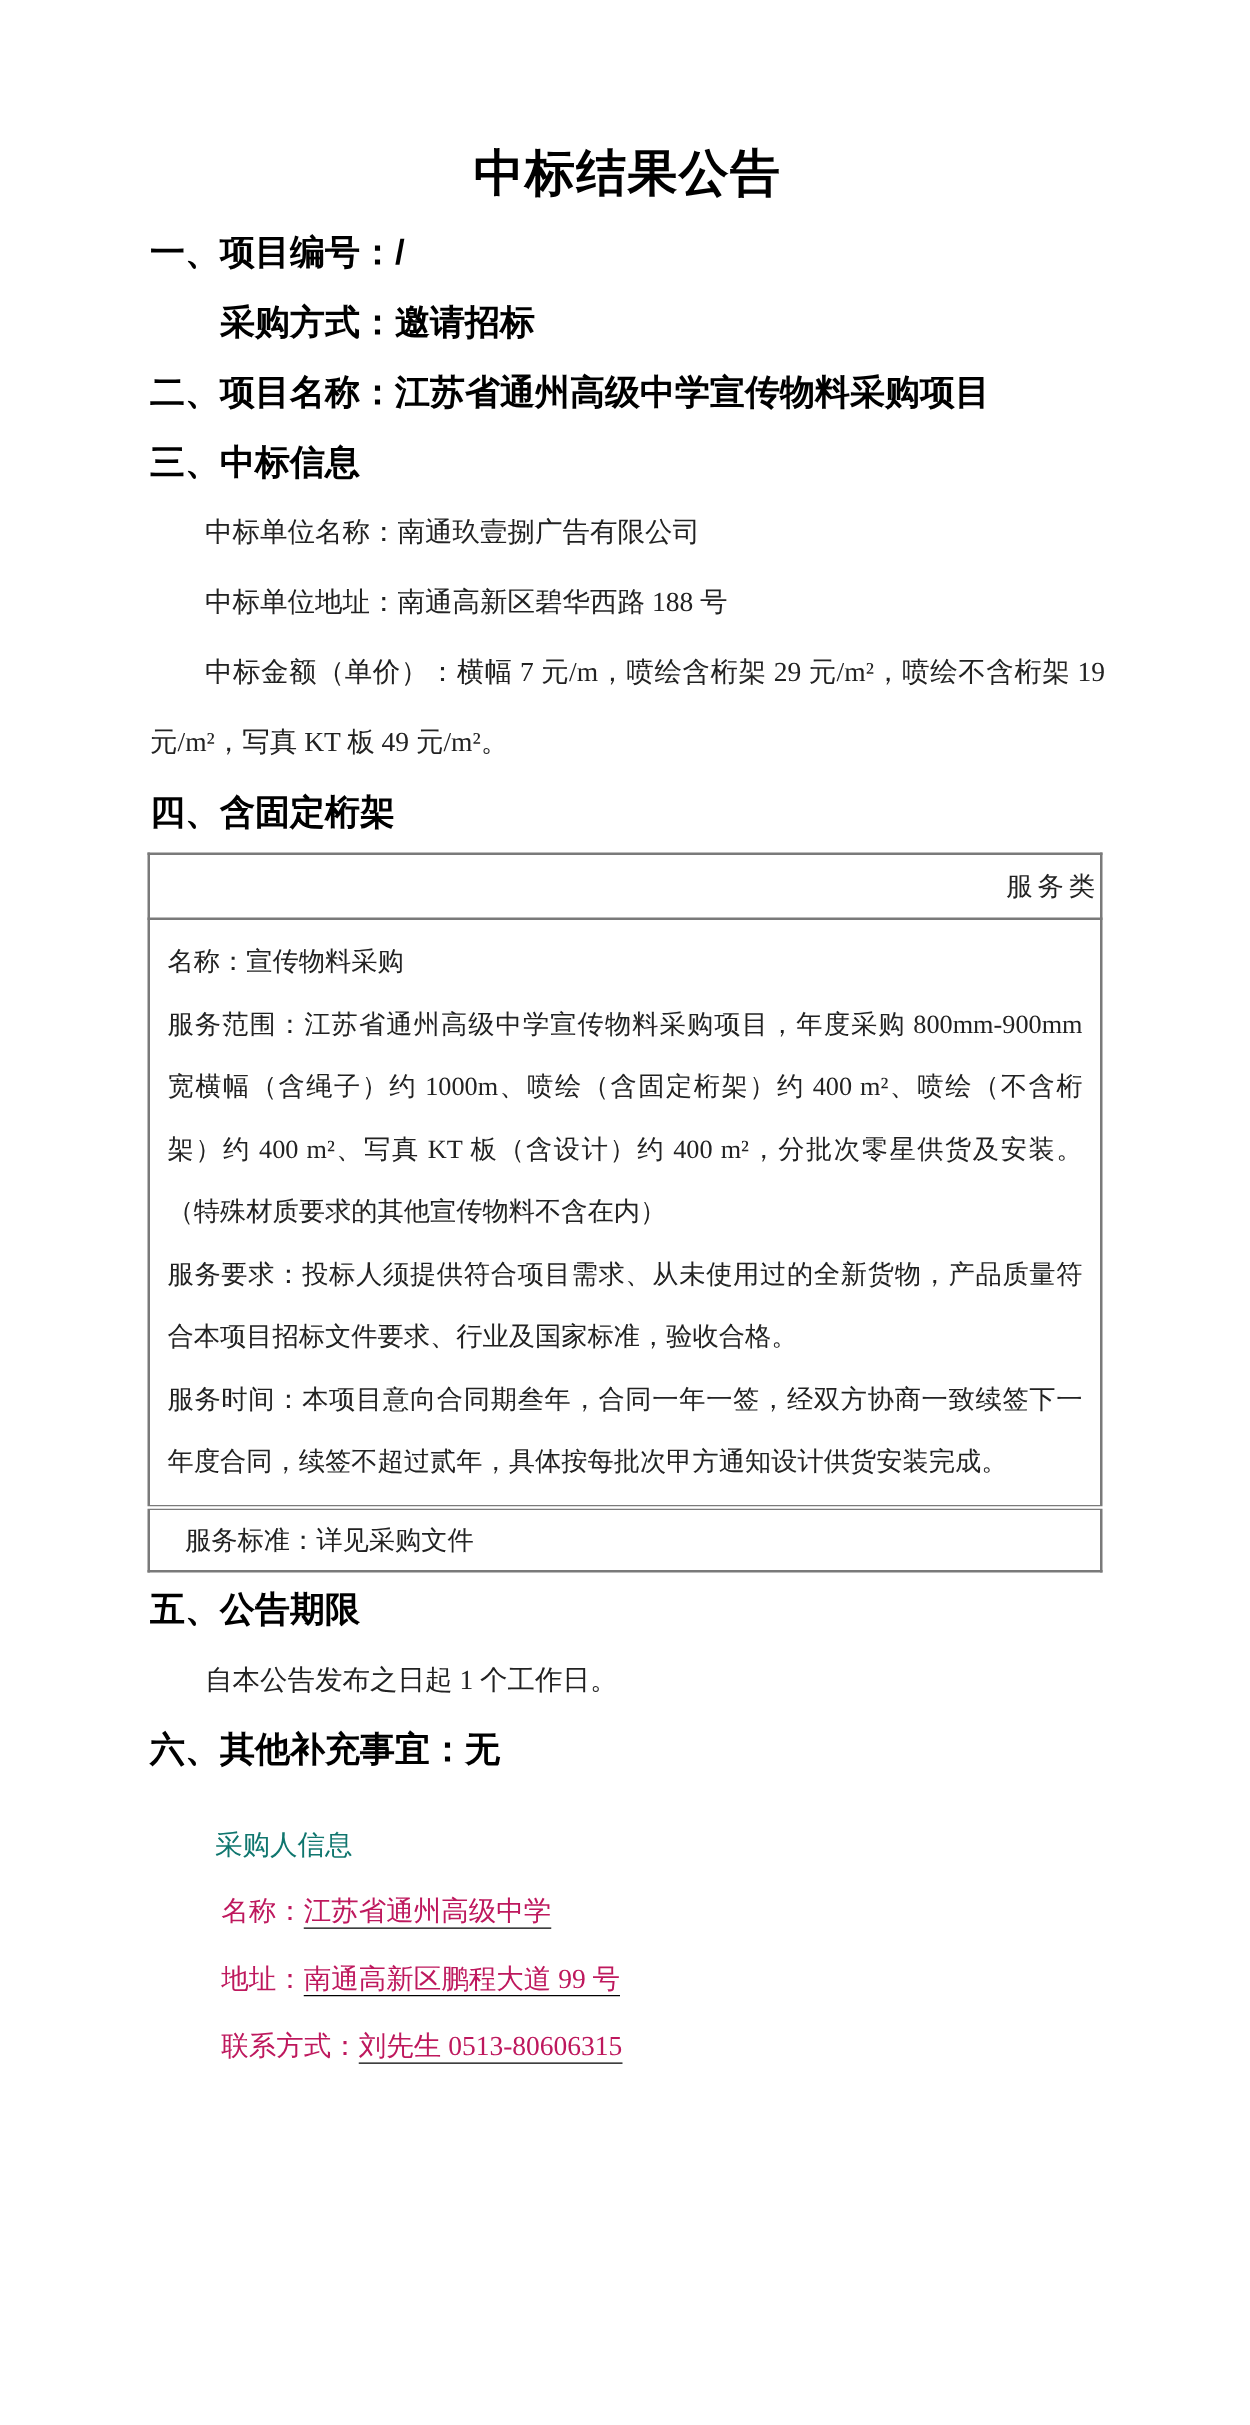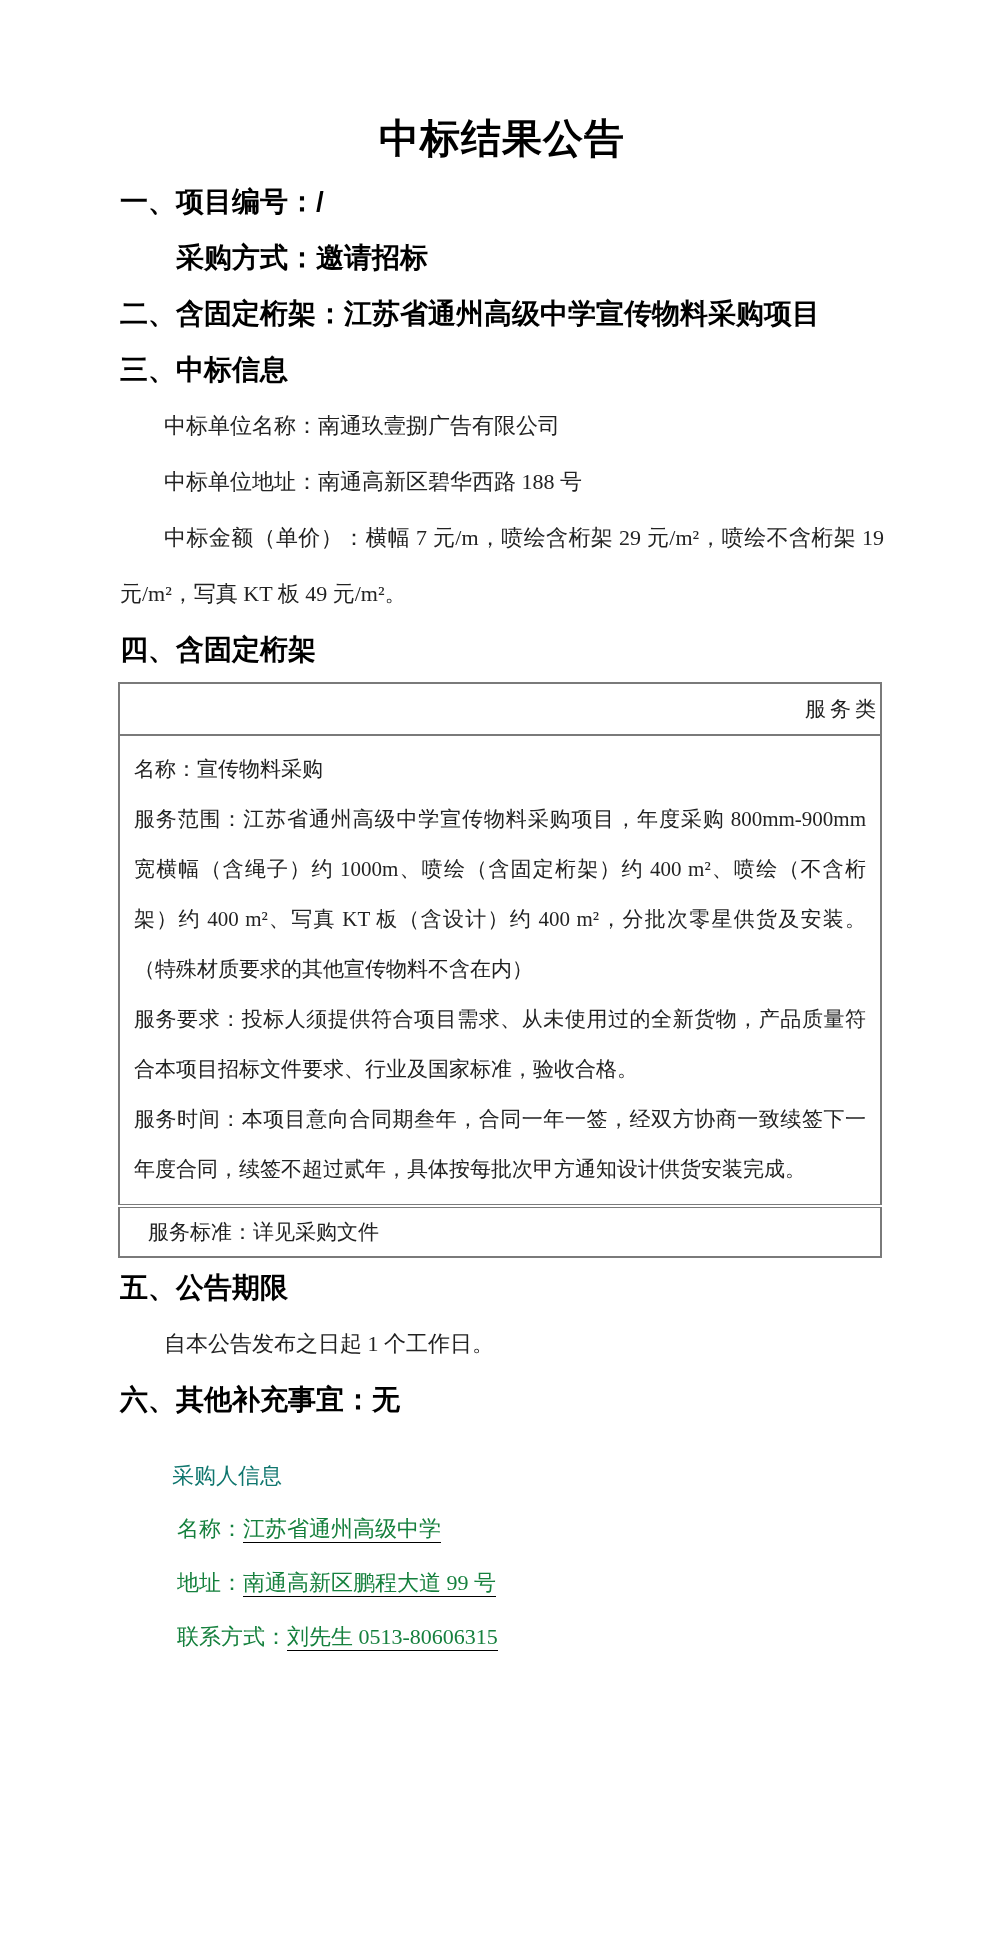--- a/index.html
+++ b/index.html
@@ -84,39 +84,39 @@
     font-family: "Liberation Serif", serif;
     font-size: 22px;
     line-height: 52px;
     color: #0f766e;
   }
   .contact-line {
     margin-left: 57px;
     font-family: "Liberation Serif", serif;
     font-size: 22px;
     line-height: 54px;
-    color: #15803d;
+    color: #be185d;
   }
   .contact-line:first-of-type { margin-top: 6px; }
   .uval {
     border-bottom: 1px solid #000000;
     padding-bottom: 1px;
   }
 </style>
 </head>
 <body>
 
 <div class="page">
 
   <h1 class="doc-title">中标结果公告</h1>
 
   <p class="h-line">一、项目编号：/</p>
   <p class="h-line indent-1">采购方式：邀请招标</p>
 
-  <p class="h-line">二、含固定桁架：江苏省通州高级中学宣传物料采购项目</p>
+  <p class="h-line">二、项目名称：江苏省通州高级中学宣传物料采购项目</p>
 
   <p class="h-line">三、中标信息</p>
   <p class="b-line indent-1">中标单位名称：南通玖壹捌广告有限公司</p>
   <p class="b-line indent-1">中标单位地址：南通高新区碧华西路 188 号</p>
   <p class="b-line indent-1 just">中标金额（单价）：横幅 7 元/m，喷绘含桁架 29 元/m²，喷绘不含桁架 19 元/m²，写真 KT 板 49 元/m²。</p>
 
   <p class="h-line">四、含固定桁架</p>
 
   <table class="subject-table">
     <tbody>

